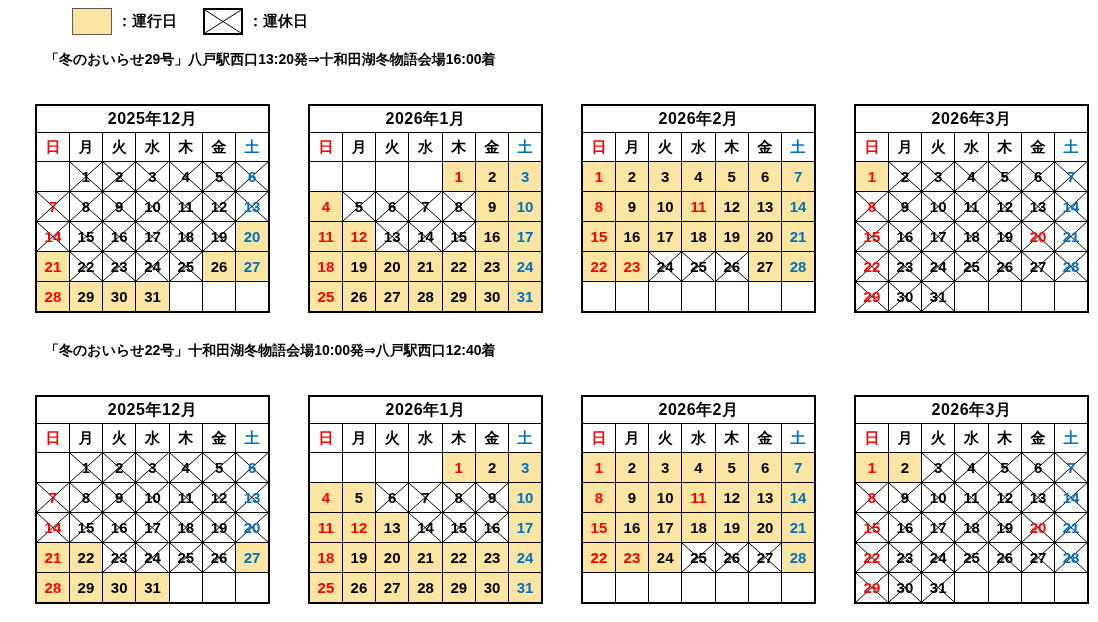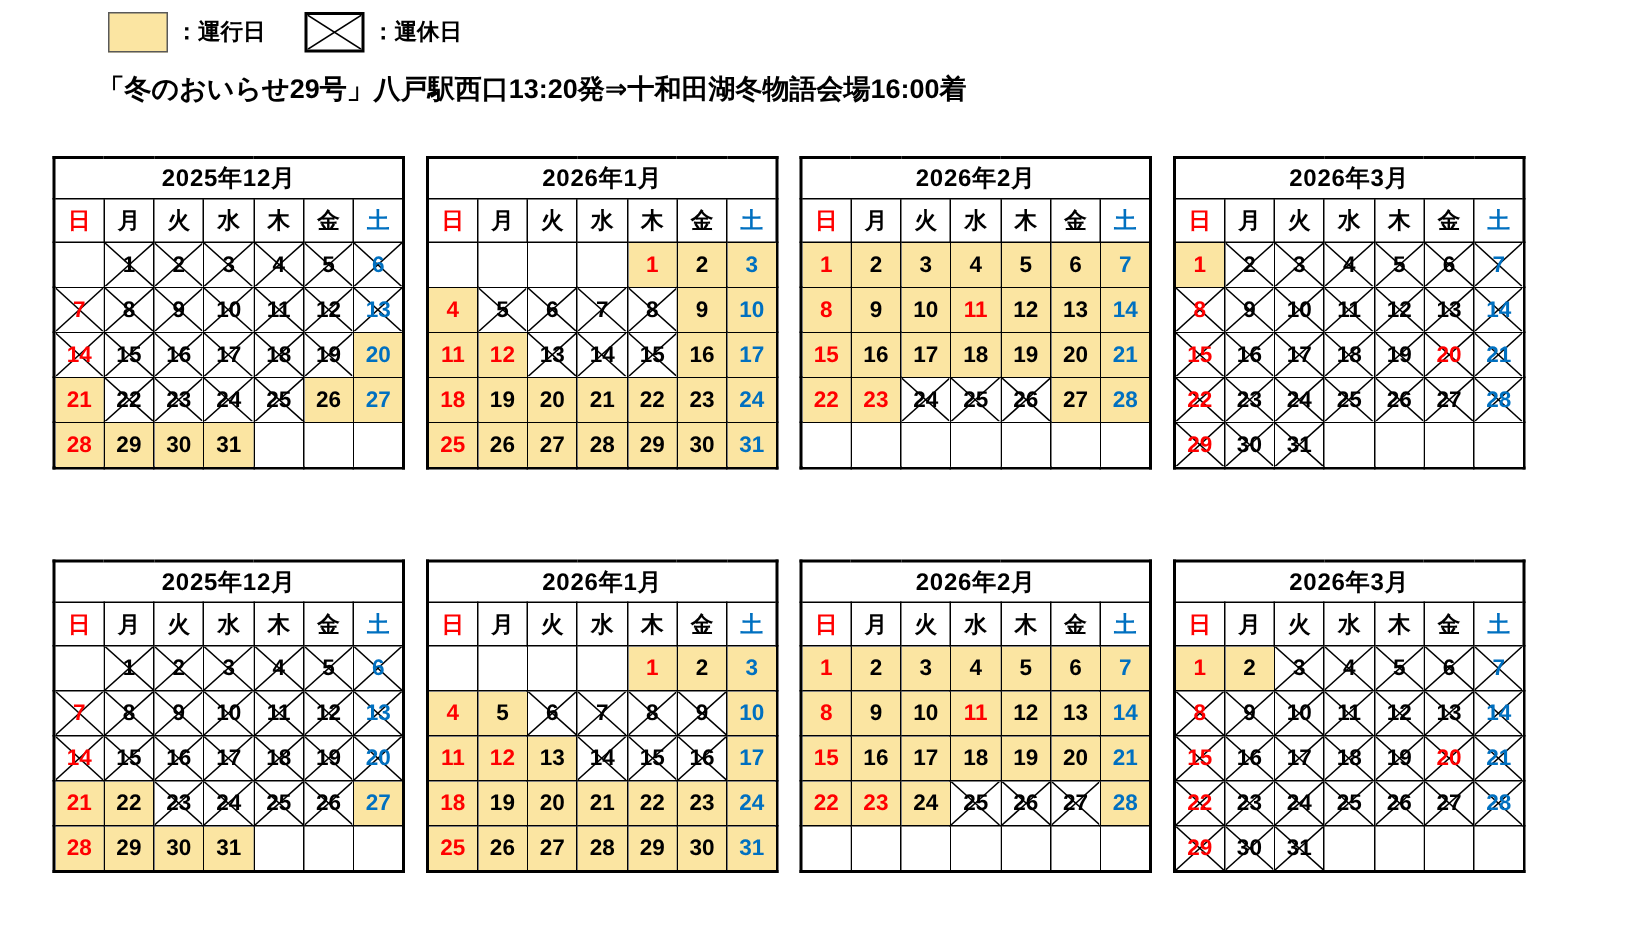--- a/index.html
+++ b/index.html
@@ -45,30 +45,30 @@
     font-size: 15px;
     margin-left: 5px;
     white-space: nowrap;
   }
 
   
   .section { position: absolute; left: 0; right: 0; }
   .section.sec-0 { top: 48px; }
   .section.sec-1 { top: 339px; }
   .route-title {
-    margin-left: 65px;
-    font-size: 18px;
+    margin-left: 45px;
+    font-size: 14px;
     line-height: 22px;
     height: 22px;
     white-space: nowrap;
   }
   .cal-row {
     margin: 34px 0 0 35px;
     display: flex;
-    gap: 14px;
+    gap: 38px;
     border-radius: 11px;
   }
 
   
   table.calendar {
     border-collapse: collapse;
     table-layout: fixed;
     width: 235px;
     background: #fff;
     border: 2px solid #000;
@@ -566,20 +566,21 @@
               <td class="off tk"><span class="num"></span></td>
               <td class="off tk"><span class="num"></span></td>
               <td class="off tk"><span class="num"></span></td>
               <td class="off tk"><span class="num"></span></td>
             </tr>
           </tbody>
         </table>
       </div>
     </div>
     <div class="section sec-1">
+      <div class="route-title">「冬のおいらせ22号」十和田湖冬物語会場10:00発⇒八戸駅西口12:40着</div>
       <div class="cal-row">
         <table class="calendar">
           <tbody>
             <tr>
               <td colspan="7" class="cal-title tk">2025年12月</td>
             </tr>
             <tr class="wd-row">
               <td class="tr">日</td>
               <td class="tk">月</td>
               <td class="tk">火</td>

